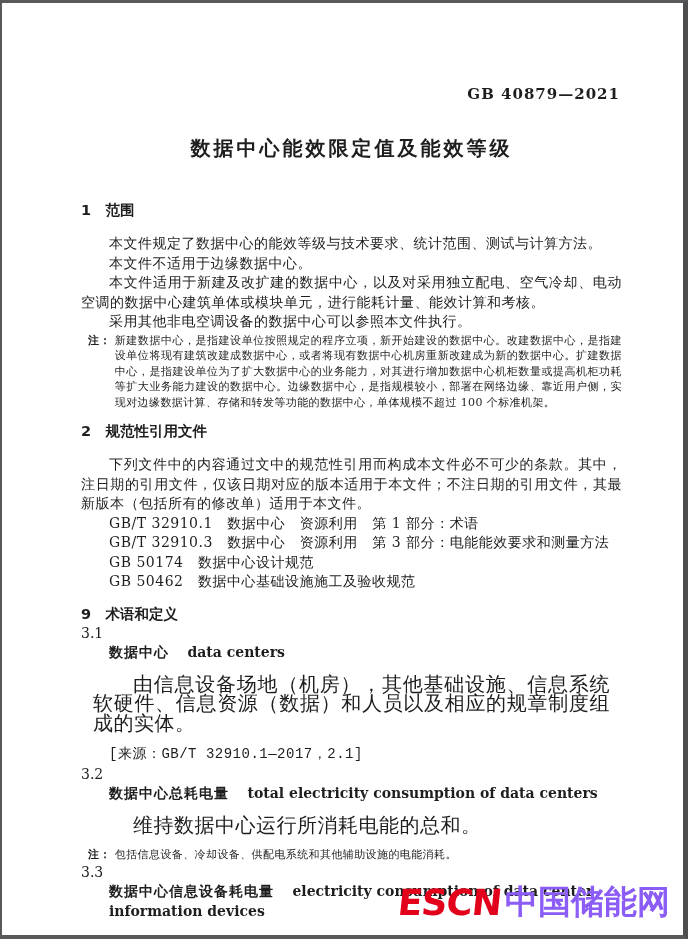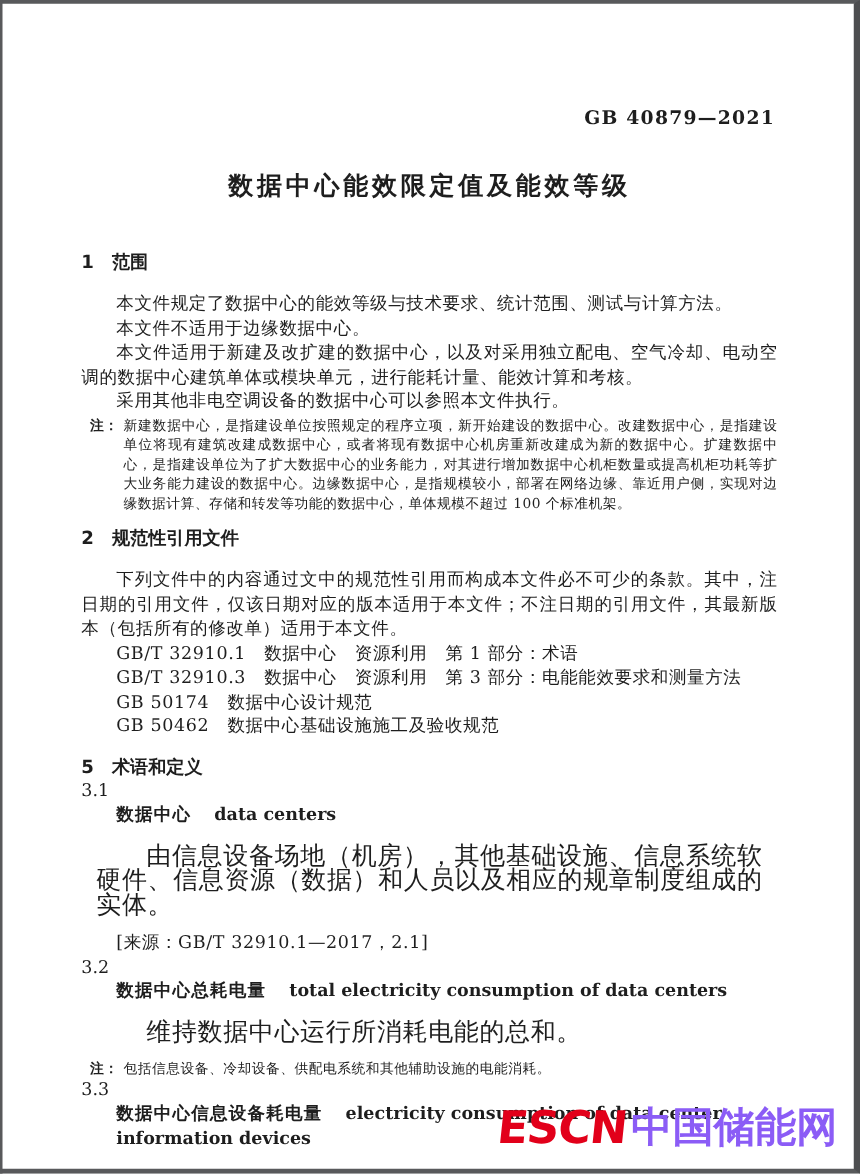--- a/index.html
+++ b/index.html
@@ -9,20 +9,21 @@
     height: 939px;
     box-sizing: border-box;
     background: #ffffff;
     border-top: 3px solid #58595b;
     border-left: 2px solid #58595b;
     border-right: 5px solid #4d4e50;
     border-bottom: 4px solid #58595b;
     overflow: hidden;
     font-family: "DejaVu Serif", "Liberation Serif", serif;
     color: #1e1e1e;
+    padding-left: 16px;
   }
   .content {
     padding: 0 61px 0 63px;
   }
   .std-num {
     margin-top: 82px;
     text-align: right;
     font-family: "DejaVu Serif", "Liberation Serif", serif;
     font-weight: bold;
     font-size: 15px;
@@ -109,20 +110,21 @@
     text-indent: 2em;
     text-align: justify;
     letter-spacing: 0.5px;
   }
   .source-line {
     margin: 0;
     padding-left: 2em;
     font-size: 14px;
     line-height: 19.5px;
     letter-spacing: 0.5px;
+    font-family: Liberation Mono, monospace;
   }
   .footer-logo {
     position: absolute;
     right: 13px;
     bottom: 10px;
     display: flex;
     align-items: center;
     white-space: nowrap;
   }
   .logo-en {
@@ -162,21 +164,21 @@
 
     <div class="sec-heading h2">2　规范性引用文件</div>
     <p class="body-p first-p">下列文件中的内容通过文中的规范性引用而构成本文件必不可少的条款。其中，注日期的引用文件，仅该日期对应的版本适用于本文件；不注日期的引用文件，其最新版本（包括所有的修改单）适用于本文件。</p>
     <ul class="ref-list">
       <li class="ref-item">GB/T 32910.1　数据中心　资源利用　第 1 部分：术语</li>
       <li class="ref-item">GB/T 32910.3　数据中心　资源利用　第 3 部分：电能能效要求和测量方法</li>
       <li class="ref-item">GB 50174　数据中心设计规范</li>
       <li class="ref-item">GB 50462　数据中心基础设施施工及验收规范</li>
     </ul>
 
-    <div class="sec-heading h3">5　术语和定义</div>
+    <div class="sec-heading h3">9　术语和定义</div>
 
     <p class="term-num">3.1</p>
     <p class="term-line">
       <span class="term-cn">数据中心</span>
       <span class="term-en">data centers</span>
     </p>
     <p class="def-p">由信息设备场地（机房），其他基础设施、信息系统软硬件、信息资源（数据）和人员以及相应的规章制度组成的实体。</p>
     <p class="source-line">[来源：GB/T 32910.1—2017，2.1]</p>
 
     <p class="term-num">3.2</p>

